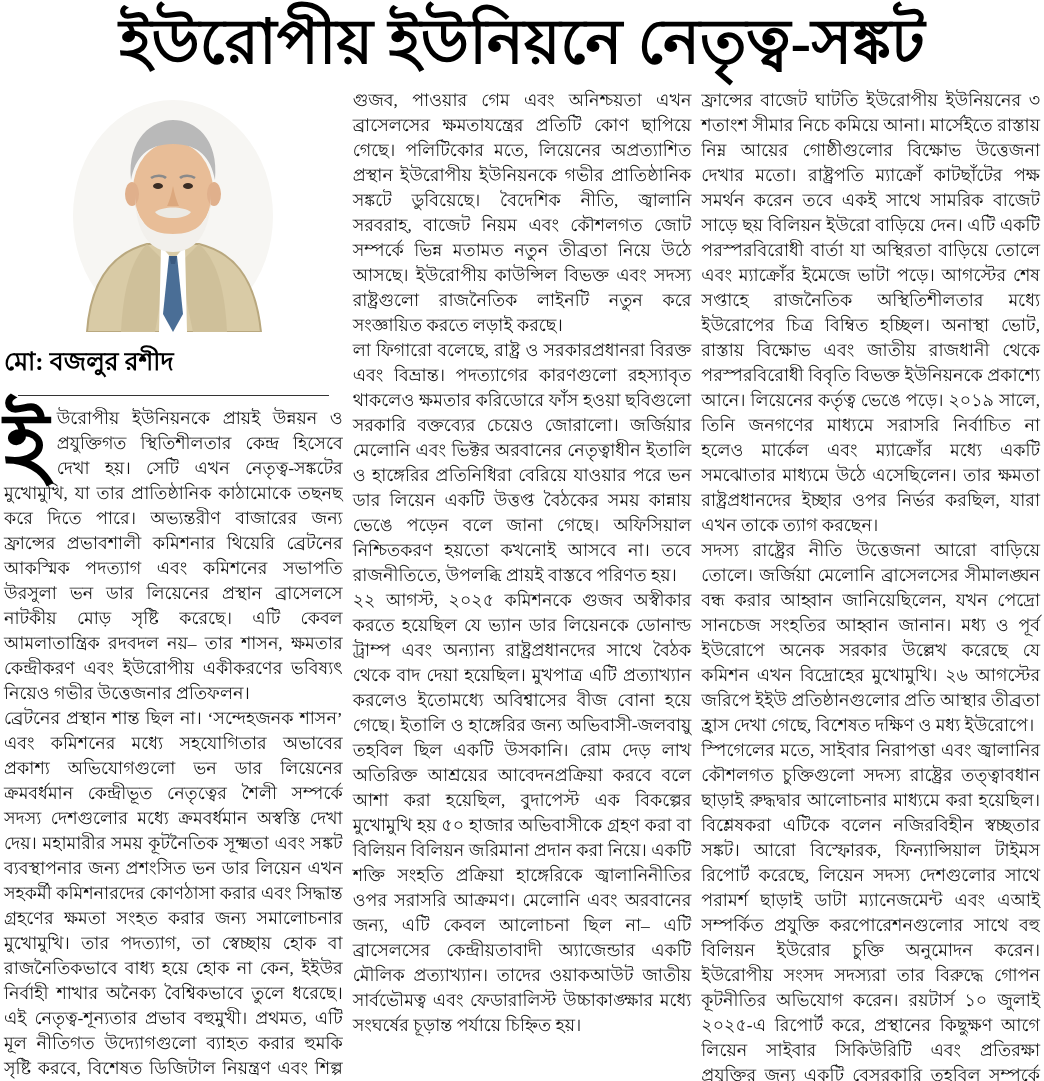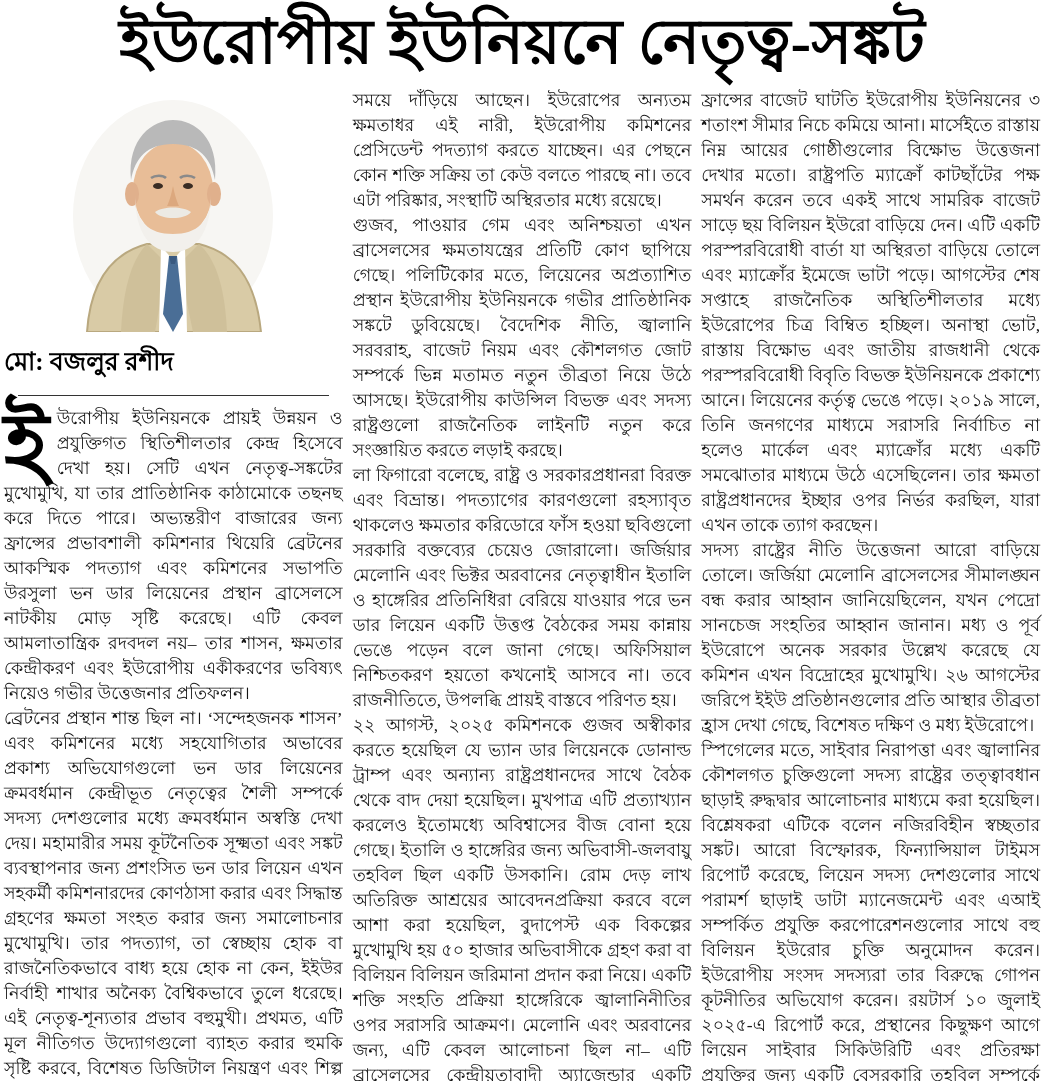--- a/index.html
+++ b/index.html
@@ -117,21 +117,20 @@
         </svg>
         <div class="author-name">মো: বজলুর রশীদ</div>
         <hr class="author-rule">
       </div>
       <p><span class="dropcap">ই</span><span>উরোপীয় ইউনিয়নকে প্রায়ই উন্নয়ন ও প্রযুক্তিগত স্থিতিশীলতার কেন্দ্র হিসেবে দেখা হয়। সেটি এখন নেতৃত্ব-সঙ্কটের মুখোমুখি, যা তার প্রাতিষ্ঠানিক কাঠামোকে তছনছ করে দিতে পারে। অভ্যন্তরীণ বাজারের জন্য ফ্রান্সের প্রভাবশালী কমিশনার থিয়েরি ব্রেটনের আকস্মিক পদত্যাগ এবং কমিশনের সভাপতি উরসুলা ভন ডার লিয়েনের প্রস্থান ব্রাসেলসে নাটকীয় মোড় সৃষ্টি করেছে। এটি কেবল আমলাতান্ত্রিক রদবদল নয়– তার শাসন, ক্ষমতার কেন্দ্রীকরণ এবং ইউরোপীয় একীকরণের ভবিষ্যৎ নিয়েও গভীর উত্তেজনার প্রতিফলন।</span></p>
       <p>ব্রেটনের প্রস্থান শান্ত ছিল না। ‘সন্দেহজনক শাসন’ এবং কমিশনের মধ্যে সহযোগিতার অভাবের প্রকাশ্য অভিযোগগুলো ভন ডার লিয়েনের ক্রমবর্ধমান কেন্দ্রীভূত নেতৃত্বের শৈলী সম্পর্কে সদস্য দেশগুলোর মধ্যে ক্রমবর্ধমান অস্বস্তি দেখা দেয়। মহামারীর সময় কূটনৈতিক সূক্ষ্মতা এবং সঙ্কট ব্যবস্থাপনার জন্য প্রশংসিত ভন ডার লিয়েন এখন সহকর্মী কমিশনারদের কোণঠাসা করার এবং সিদ্ধান্ত গ্রহণের ক্ষমতা সংহত করার জন্য সমালোচনার মুখোমুখি। তার পদত্যাগ, তা স্বেচ্ছায় হোক বা রাজনৈতিকভাবে বাধ্য হয়ে হোক না কেন, ইইউর নির্বাহী শাখার অনৈক্য বৈশ্বিকভাবে তুলে ধরেছে। এই নেতৃত্ব-শূন্যতার প্রভাব বহুমুখী। প্রথমত, এটি মূল নীতিগত উদ্যোগগুলো ব্যাহত করার হুমকি সৃষ্টি করবে, বিশেষত ডিজিটাল নিয়ন্ত্রণ এবং শিল্প কৌশলের মতো ক্ষেত্রগুলোতে, যেখানে ব্রেটন গুরুত্বপূর্ণ ভূমিকা পালন করেন। তার প্রস্থান প্রযুক্তিগত সার্বভৌমত্ব প্রতিষ্ঠা এবং কৃত্রিম বুদ্ধিমত্তা নিয়ন্ত্রণে ইইউর উচ্চাভিলাষী পরিকল্পনা স্তব্ধ করে একটি শূন্যতা সৃষ্টি করতে পারে, যা দ্রুত পূরণ করা কঠিন হতে পারে। দ্বিতীয়ত, এই সঙ্কট ইউনিয়নের নীতিনির্ধারণের ঐতিহ্যবাহী ইঞ্জিন ‘ফ্রাঙ্কো-জার্মান অক্ষ’কে চাপে ফেলেছে। ব্রেটনের প্রতিস্থাপন এবং তার প্রভাব জোরদার করার জন্য ফ্রান্সের দ্রুত পদক্ষেপকে জার্মানির আধিপত্যের জন্য চ্যালেঞ্জ, যা ক্ষমতার ভারসাম্যকে অস্থির করে তুলছে। অভ্যন্তরীণ মতবিরোধ এখন প্রকাশ্যে। এটি নাগরিকদের আস্থা হ্রাস করে ইউরো সংশয়বাদী আখ্যানকে ইন্ধন জোগাচ্ছে।</p>
 
     </div>
 
     <div class="col body-text">
-      <p>সময়ে দাঁড়িয়ে আছেন। ইউরোপের অন্যতম ক্ষমতাধর এই নারী, ইউরোপীয় কমিশনের প্রেসিডেন্ট পদত্যাগ করতে যাচ্ছেন। এর পেছনে কোন শক্তি সক্রিয় তা কেউ বলতে পারছে না। তবে এটা পরিষ্কার, সংস্থাটি অস্থিরতার মধ্যে রয়েছে।</p>
       <p>গুজব, পাওয়ার গেম এবং অনিশ্চয়তা এখন ব্রাসেলসের ক্ষমতাযন্ত্রের প্রতিটি কোণ ছাপিয়ে গেছে। পলিটিকোর মতে, লিয়েনের অপ্রত্যাশিত প্রস্থান ইউরোপীয় ইউনিয়নকে গভীর প্রাতিষ্ঠানিক সঙ্কটে ডুবিয়েছে। বৈদেশিক নীতি, জ্বালানি সরবরাহ, বাজেট নিয়ম এবং কৌশলগত জোট সম্পর্কে ভিন্ন মতামত নতুন তীব্রতা নিয়ে উঠে আসছে। ইউরোপীয় কাউন্সিল বিভক্ত এবং সদস্য রাষ্ট্রগুলো রাজনৈতিক লাইনটি নতুন করে সংজ্ঞায়িত করতে লড়াই করছে।</p>
       <p>লা ফিগারো বলেছে, রাষ্ট্র ও সরকারপ্রধানরা বিরক্ত এবং বিভ্রান্ত। পদত্যাগের কারণগুলো রহস্যাবৃত থাকলেও ক্ষমতার করিডোরে ফাঁস হওয়া ছবিগুলো সরকারি বক্তব্যের চেয়েও জোরালো। জর্জিয়ার মেলোনি এবং ভিক্টর অরবানের নেতৃত্বাধীন ইতালি ও হাঙ্গেরির প্রতিনিধিরা বেরিয়ে যাওয়ার পরে ভন ডার লিয়েন একটি উত্তপ্ত বৈঠকের সময় কান্নায় ভেঙে পড়েন বলে জানা গেছে। অফিসিয়াল নিশ্চিতকরণ হয়তো কখনোই আসবে না। তবে রাজনীতিতে, উপলব্ধি প্রায়ই বাস্তবে পরিণত হয়।</p>
       <p>২২ আগস্ট, ২০২৫ কমিশনকে গুজব অস্বীকার করতে হয়েছিল যে ভ্যান ডার লিয়েনকে ডোনাল্ড ট্রাম্প এবং অন্যান্য রাষ্ট্রপ্রধানদের সাথে বৈঠক থেকে বাদ দেয়া হয়েছিল। মুখপাত্র এটি প্রত্যাখ্যান করলেও ইতোমধ্যে অবিশ্বাসের বীজ বোনা হয়ে গেছে। ইতালি ও হাঙ্গেরির জন্য অভিবাসী-জলবায়ু তহবিল ছিল একটি উসকানি। রোম দেড় লাখ অতিরিক্ত আশ্রয়ের আবেদনপ্রক্রিয়া করবে বলে আশা করা হয়েছিল, বুদাপেস্ট এক বিকল্পের মুখোমুখি হয় ৫০ হাজার অভিবাসীকে গ্রহণ করা বা বিলিয়ন বিলিয়ন জরিমানা প্রদান করা নিয়ে। একটি শক্তি সংহতি প্রক্রিয়া হাঙ্গেরিকে জ্বালানিনীতির ওপর সরাসরি আক্রমণ। মেলোনি এবং অরবানের জন্য, এটি কেবল আলোচনা ছিল না– এটি ব্রাসেলসের কেন্দ্রীয়তাবাদী অ্যাজেন্ডার একটি মৌলিক প্রত্যাখ্যান। তাদের ওয়াকআউট জাতীয় সার্বভৌমত্ব এবং ফেডারালিস্ট উচ্চাকাঙ্ক্ষার মধ্যে সংঘর্ষের চূড়ান্ত পর্যায়ে চিহ্নিত হয়।</p>
 
     </div>
 
     <div class="col body-text">
       <p>ফ্রান্সের বাজেট ঘাটতি ইউরোপীয় ইউনিয়নের ৩ শতাংশ সীমার নিচে কমিয়ে আনা। মার্সেইতে রাস্তায় নিম্ন আয়ের গোষ্ঠীগুলোর বিক্ষোভ উত্তেজনা দেখার মতো। রাষ্ট্রপতি ম্যাক্রোঁ কাটছাঁটের পক্ষ সমর্থন করেন তবে একই সাথে সামরিক বাজেট সাড়ে ছয় বিলিয়ন ইউরো বাড়িয়ে দেন। এটি একটি পরস্পরবিরোধী বার্তা যা অস্থিরতা বাড়িয়ে তোলে এবং ম্যাক্রোঁর ইমেজে ভাটা পড়ে। আগস্টের শেষ সপ্তাহে রাজনৈতিক অস্থিতিশীলতার মধ্যে ইউরোপের চিত্র বিম্বিত হচ্ছিল। অনাস্থা ভোট, রাস্তায় বিক্ষোভ এবং জাতীয় রাজধানী থেকে পরস্পরবিরোধী বিবৃতি বিভক্ত ইউনিয়নকে প্রকাশ্যে আনে। লিয়েনের কর্তৃত্ব ভেঙে পড়ে। ২০১৯ সালে, তিনি জনগণের মাধ্যমে সরাসরি নির্বাচিত না হলেও মার্কেল এবং ম্যাক্রোঁর মধ্যে একটি সমঝোতার মাধ্যমে উঠে এসেছিলেন। তার ক্ষমতা রাষ্ট্রপ্রধানদের ইচ্ছার ওপর নির্ভর করছিল, যারা এখন তাকে ত্যাগ করছেন।</p>
       <p>সদস্য রাষ্ট্রের নীতি উত্তেজনা আরো বাড়িয়ে তোলে। জর্জিয়া মেলোনি ব্রাসেলসের সীমালঙ্ঘন বন্ধ করার আহ্বান জানিয়েছিলেন, যখন পেদ্রো সানচেজ সংহতির আহ্বান জানান। মধ্য ও পূর্ব ইউরোপে অনেক সরকার উল্লেখ করেছে যে কমিশন এখন বিদ্রোহের মুখোমুখি। ২৬ আগস্টের জরিপে ইইউ প্রতিষ্ঠানগুলোর প্রতি আস্থার তীব্রতা হ্রাস দেখা গেছে, বিশেষত দক্ষিণ ও মধ্য ইউরোপে।</p>
       <p>স্পিগেলের মতে, সাইবার নিরাপত্তা এবং জ্বালানির কৌশলগত চুক্তিগুলো সদস্য রাষ্ট্রের তত্ত্বাবধান ছাড়াই রুদ্ধদ্বার আলোচনার মাধ্যমে করা হয়েছিল। বিশ্লেষকরা এটিকে বলেন নজিরবিহীন স্বচ্ছতার সঙ্কট। আরো বিস্ফোরক, ফিন্যান্সিয়াল টাইমস রিপোর্ট করেছে, লিয়েন সদস্য দেশগুলোর সাথে পরামর্শ ছাড়াই ডাটা ম্যানেজমেন্ট এবং এআই সম্পর্কিত প্রযুক্তি করপোরেশনগুলোর সাথে বহু বিলিয়ন ইউরোর চুক্তি অনুমোদন করেন। ইউরোপীয় সংসদ সদস্যরা তার বিরুদ্ধে গোপন কূটনীতির অভিযোগ করেন। রয়টার্স ১০ জুলাই ২০২৫-এ রিপোর্ট করে, প্রস্থানের কিছুক্ষণ আগে লিয়েন সাইবার সিকিউরিটি এবং প্রতিরক্ষা প্রযুক্তির জন্য একটি বেসরকারি তহবিল সম্পর্কে আন্তর্জাতিক আর্থিক প্রতিষ্ঠানগুলোর সাথে গোপন আলোচনা করেন। অনেকের সন্দেহ, তিনি দর্শনীয়ভাবে বৈশ্বিক পরিমণ্ডলে ফেরার পরিকল্পনা করছেন। অর্থনৈতিকভাবে, তার পদত্যাগের মারাত্মক বিরূপ প্রভাব পড়তে পারে। ব্লুমবার্গের মতে, ইউরো হ্রাস পেয়েছে এবং সরকারি বন্ডগুলো চাপে পড়েছে। ব্রাসেলসে তার উত্তরসূরি নিয়ে ক্ষমতার লড়াই শুরু হয়েছে। কিছু রাষ্ট্র একজন টেকনোক্র্যাটের পক্ষে, অন্যরা ইইউর রাজনৈতিক পুনর্বিন্যাস চায়। ইউরোপ ওয়াচের মতো অ্যাক্টিভিস্ট গ্রুপগুলো দাবি করেছে, ভন ডার লিয়েন ইতোমধ্যে আন্তর্জাতিক অনেক সংস্থায় শীর্ষ পদের প্রস্তাব পেয়েছেন। এদিকে, সার্বভৌমত্ববাদী দলগুলো ইউরোপজুড়ে প্রভাব বিস্তার করছে, কারণ সঙ্কটের মধ্যে জাতীয় স্বাধীনতার জন্য তাদের আহ্বান অনুরণিত হচ্ছে। অনেকের মতে, তার পদত্যাগ কেন্দ্রীয়বাদী ইইউ মডেলের ব্যর্থতার প্রতীক। অর্থবহ সংস্কার সম্ভব কি না অথবা সংস্থাটি গভীর ভাঙনের মুখে পড়বে কি না আগামী মাসগুলোতে তা প্রকাশ পাবে।■</p>

